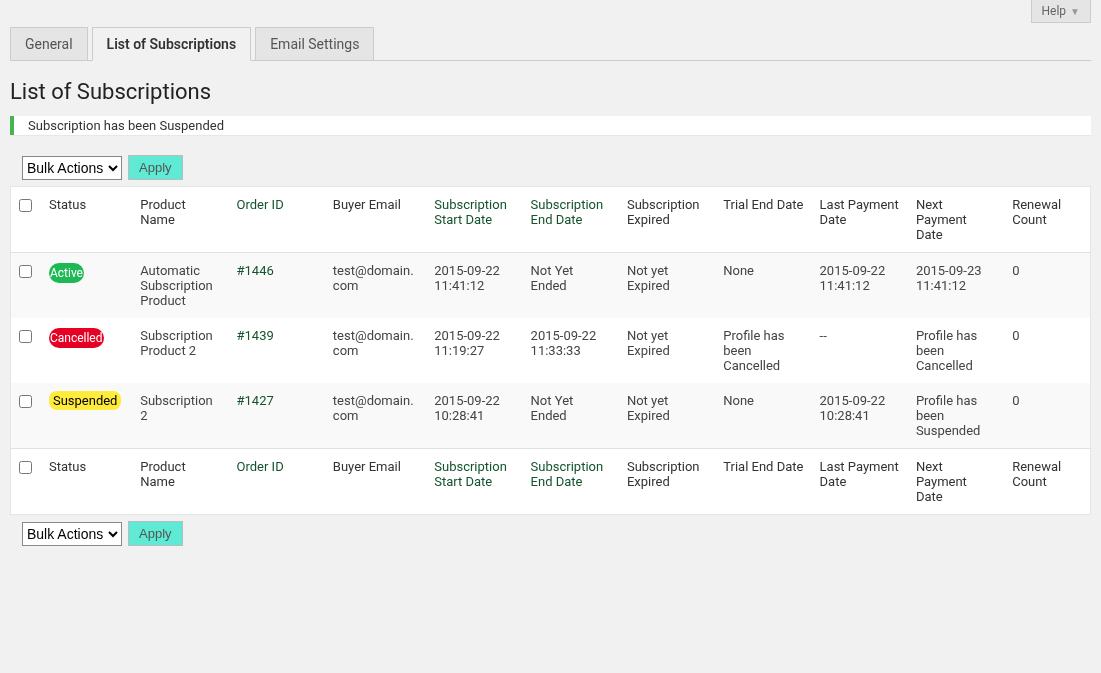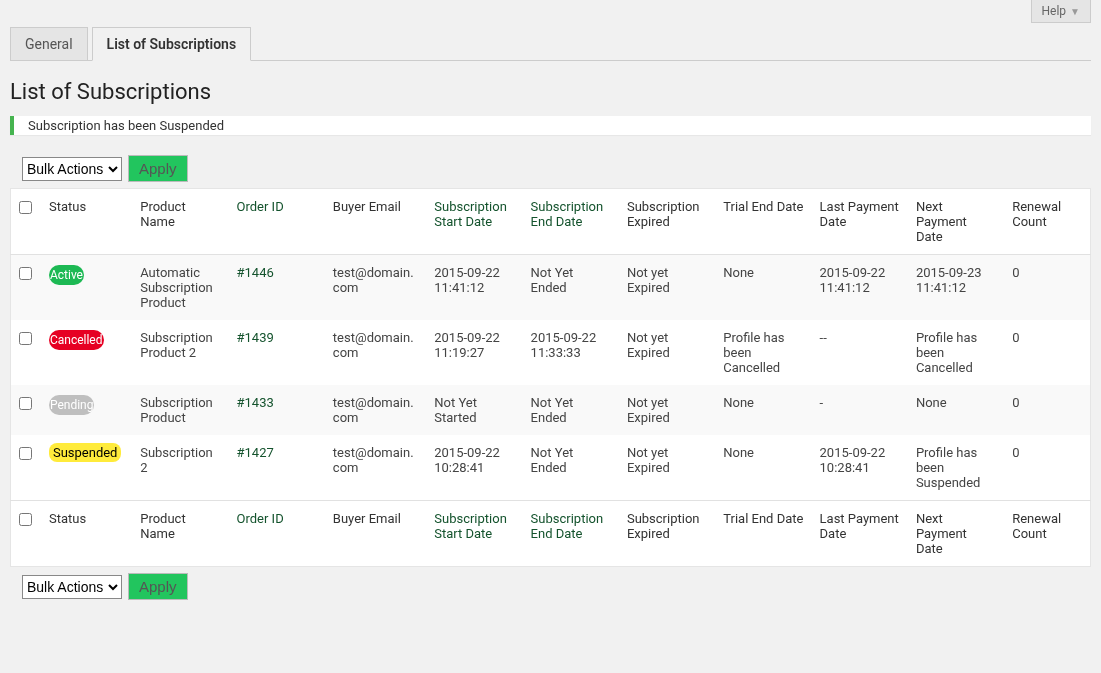--- a/index.html
+++ b/index.html
@@ -69,24 +69,24 @@
   }
   .bulk-select {
     font-size: 14px;
     padding: 2px 0;
     border: 1px solid #888;
     background: #fff;
     min-width: 96px;
     margin-left: 12px;
   }
   .button {
-    background: #22c55e;
+    background: #5eead4;
     border: 1px solid #bbb;
     padding: 4px 10px;
-    font-size: 15px;
+    font-size: 13px;
     cursor: pointer;
     color: #555;
   }
   table.list-table {
     width: 100%;
     background: #fff;
     border: 1px solid #e5e5e5;
     border-collapse: collapse;
     table-layout: fixed;
   }
@@ -147,20 +147,21 @@
 <div class="topbar">
   <div class="help-tab">
     <span>Help</span>
     <span class="arrow">▼</span>
   </div>
 </div>
 
 <div class="tabs-wrapper">
   <div class="tab">General</div>
   <div class="tab active">List of Subscriptions</div>
+  <div class="tab">Email Settings</div>
 </div>
 
 <h1 class="page-title">List of Subscriptions</h1>
 
 <div class="notice">
   <span>Subscription has been Suspended</span>
 </div>
 
 <div class="tablenav">
   <select class="bulk-select">
@@ -224,34 +225,20 @@
         <td>2015-09-22 11:19:27</td>
         <td>2015-09-22 11:33:33</td>
         <td>Not yet Expired</td>
         <td>Profile has been Cancelled</td>
         <td>--</td>
         <td>Profile has been Cancelled</td>
         <td>0</td>
       </tr>
       <tr>
         <td class="check-col"><input type="checkbox" style=""></td>
-        <td><span class="pill pill-grey">Pending</span></td>
-        <td>Subscription Product</td>
-        <td><a class="col-link">#1433</a></td>
-        <td>test@domain.com</td>
-        <td>Not Yet Started</td>
-        <td>Not Yet Ended</td>
-        <td>Not yet Expired</td>
-        <td>None</td>
-        <td>-</td>
-        <td>None</td>
-        <td>0</td>
-      </tr>
-      <tr>
-        <td class="check-col"><input type="checkbox" style=""></td>
         <td><span class="suspended-hl">Suspended</span></td>
         <td>Subscription 2</td>
         <td><a class="col-link">#1427</a></td>
         <td>test@domain.com</td>
         <td>2015-09-22 10:28:41</td>
         <td>Not Yet Ended</td>
         <td>Not yet Expired</td>
         <td>None</td>
         <td>2015-09-22 10:28:41</td>
         <td>Profile has been Suspended</td>

